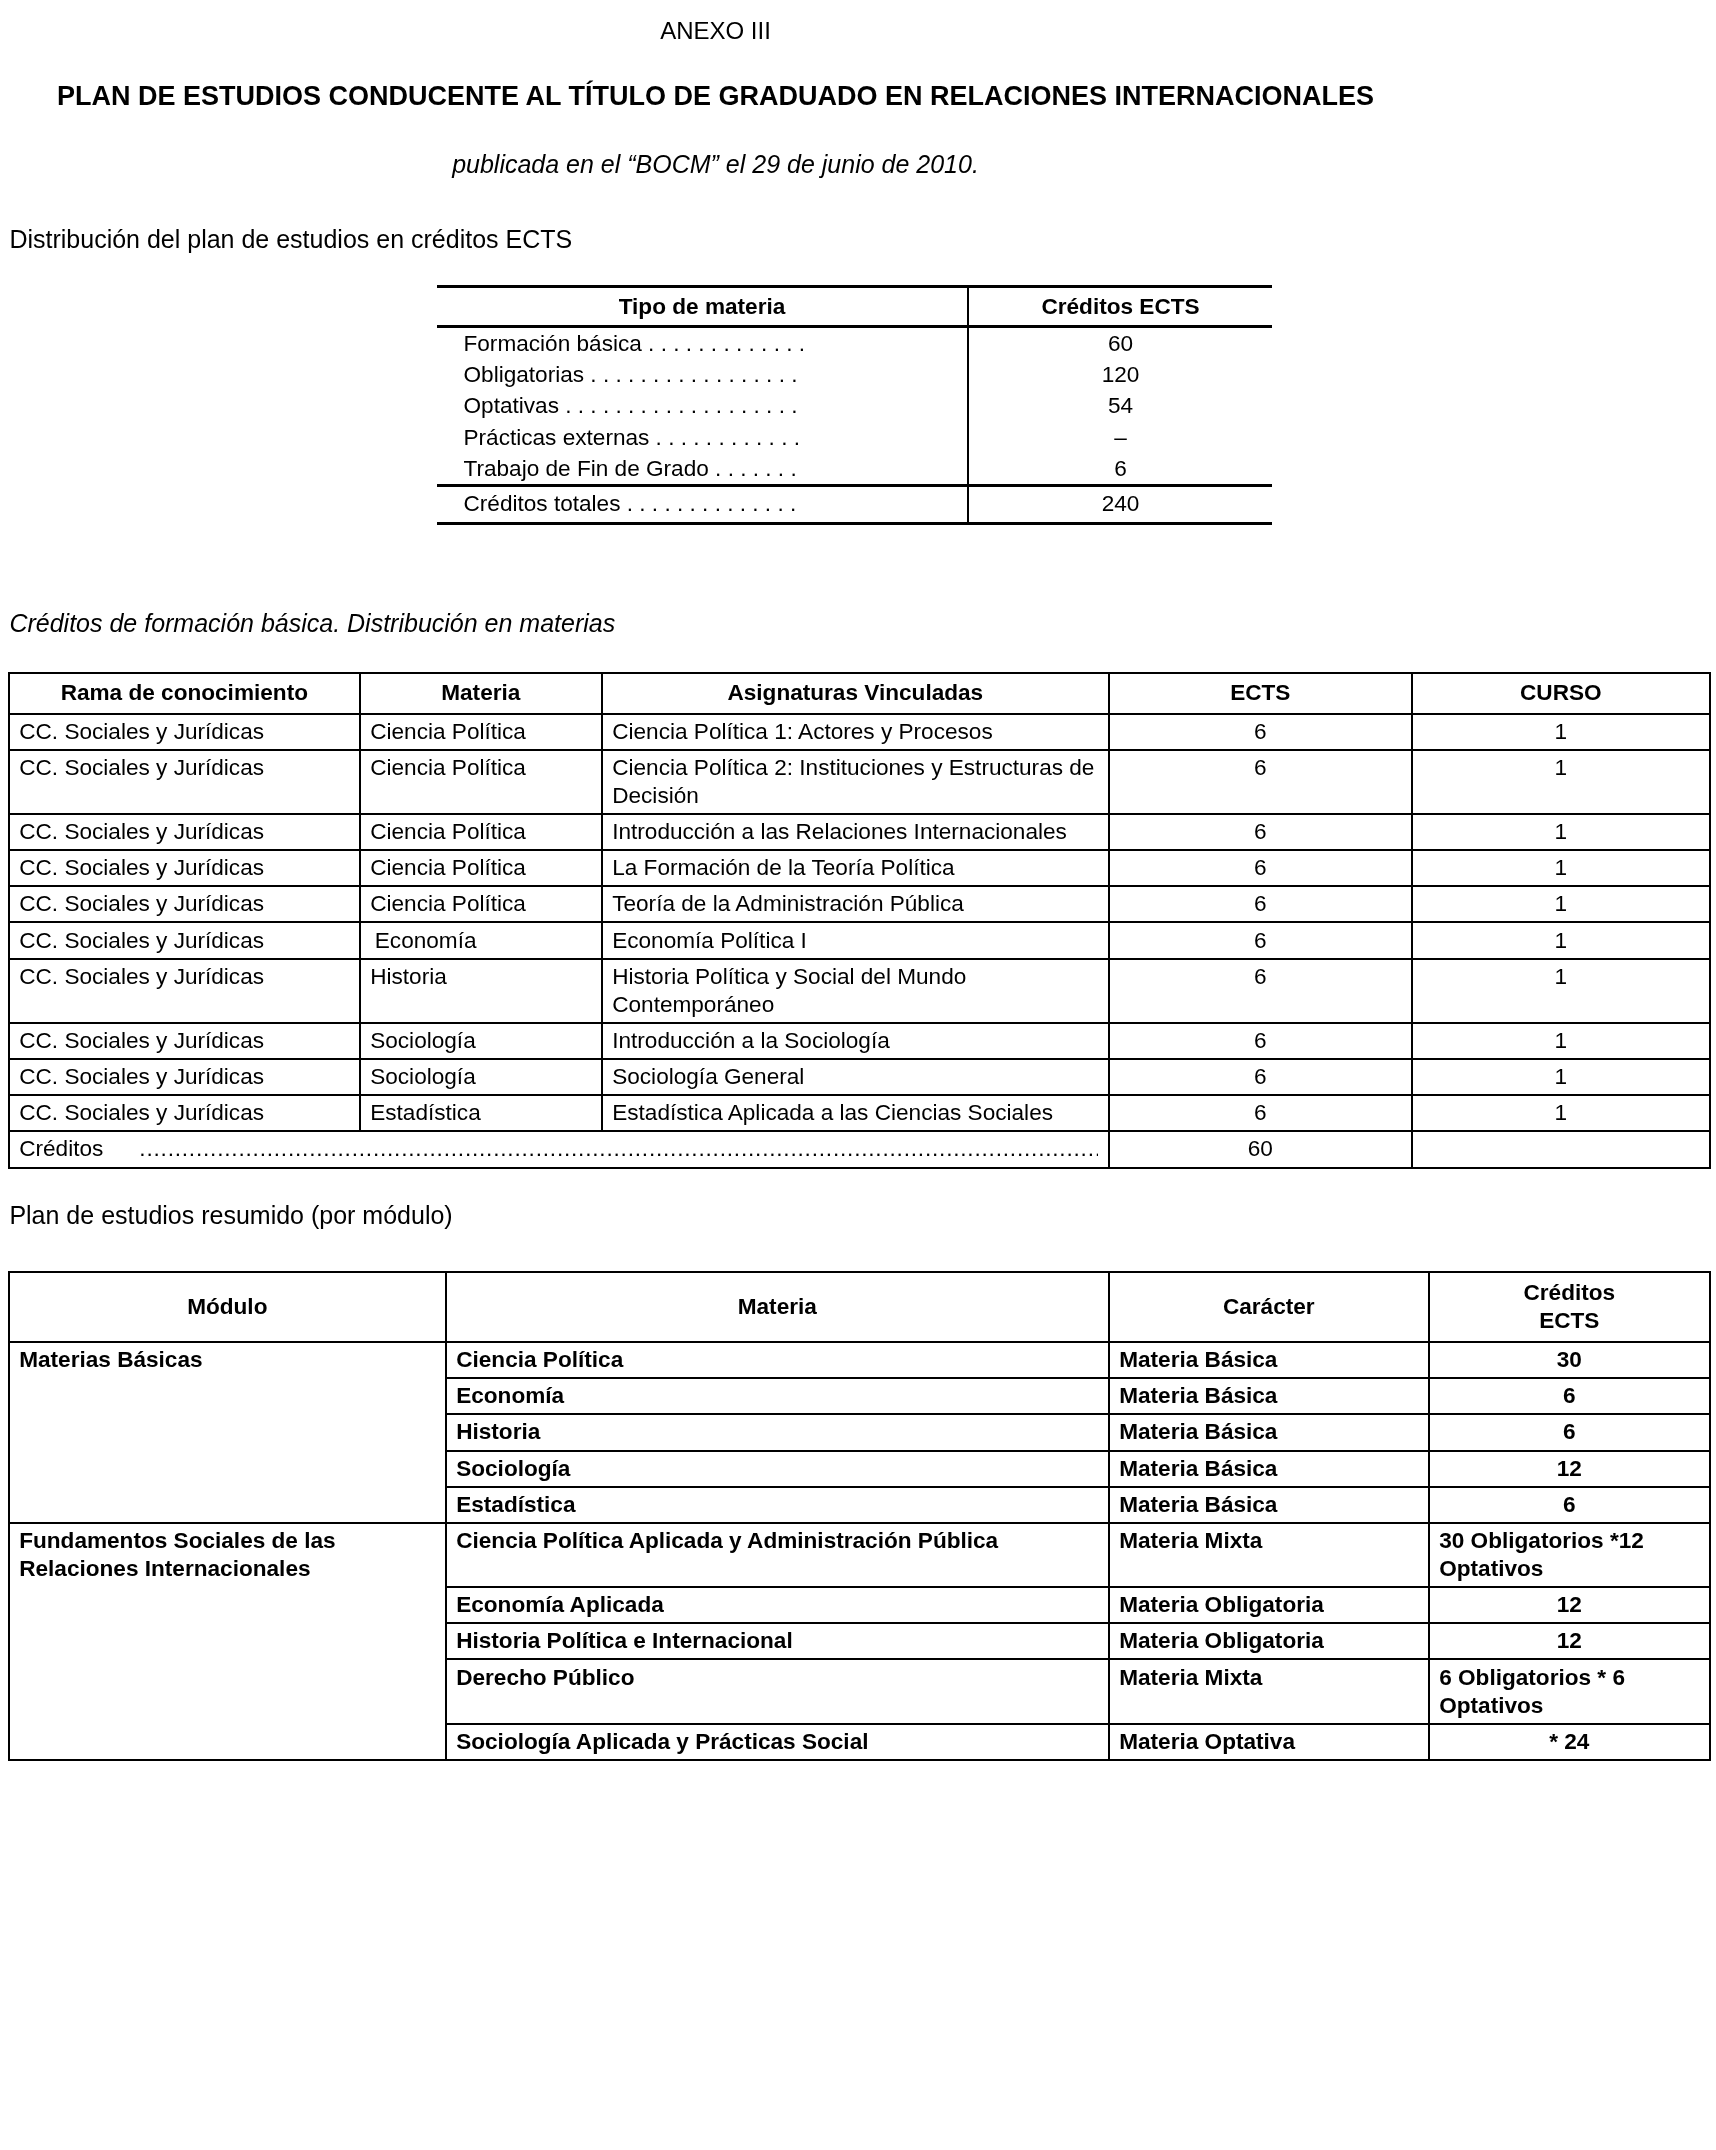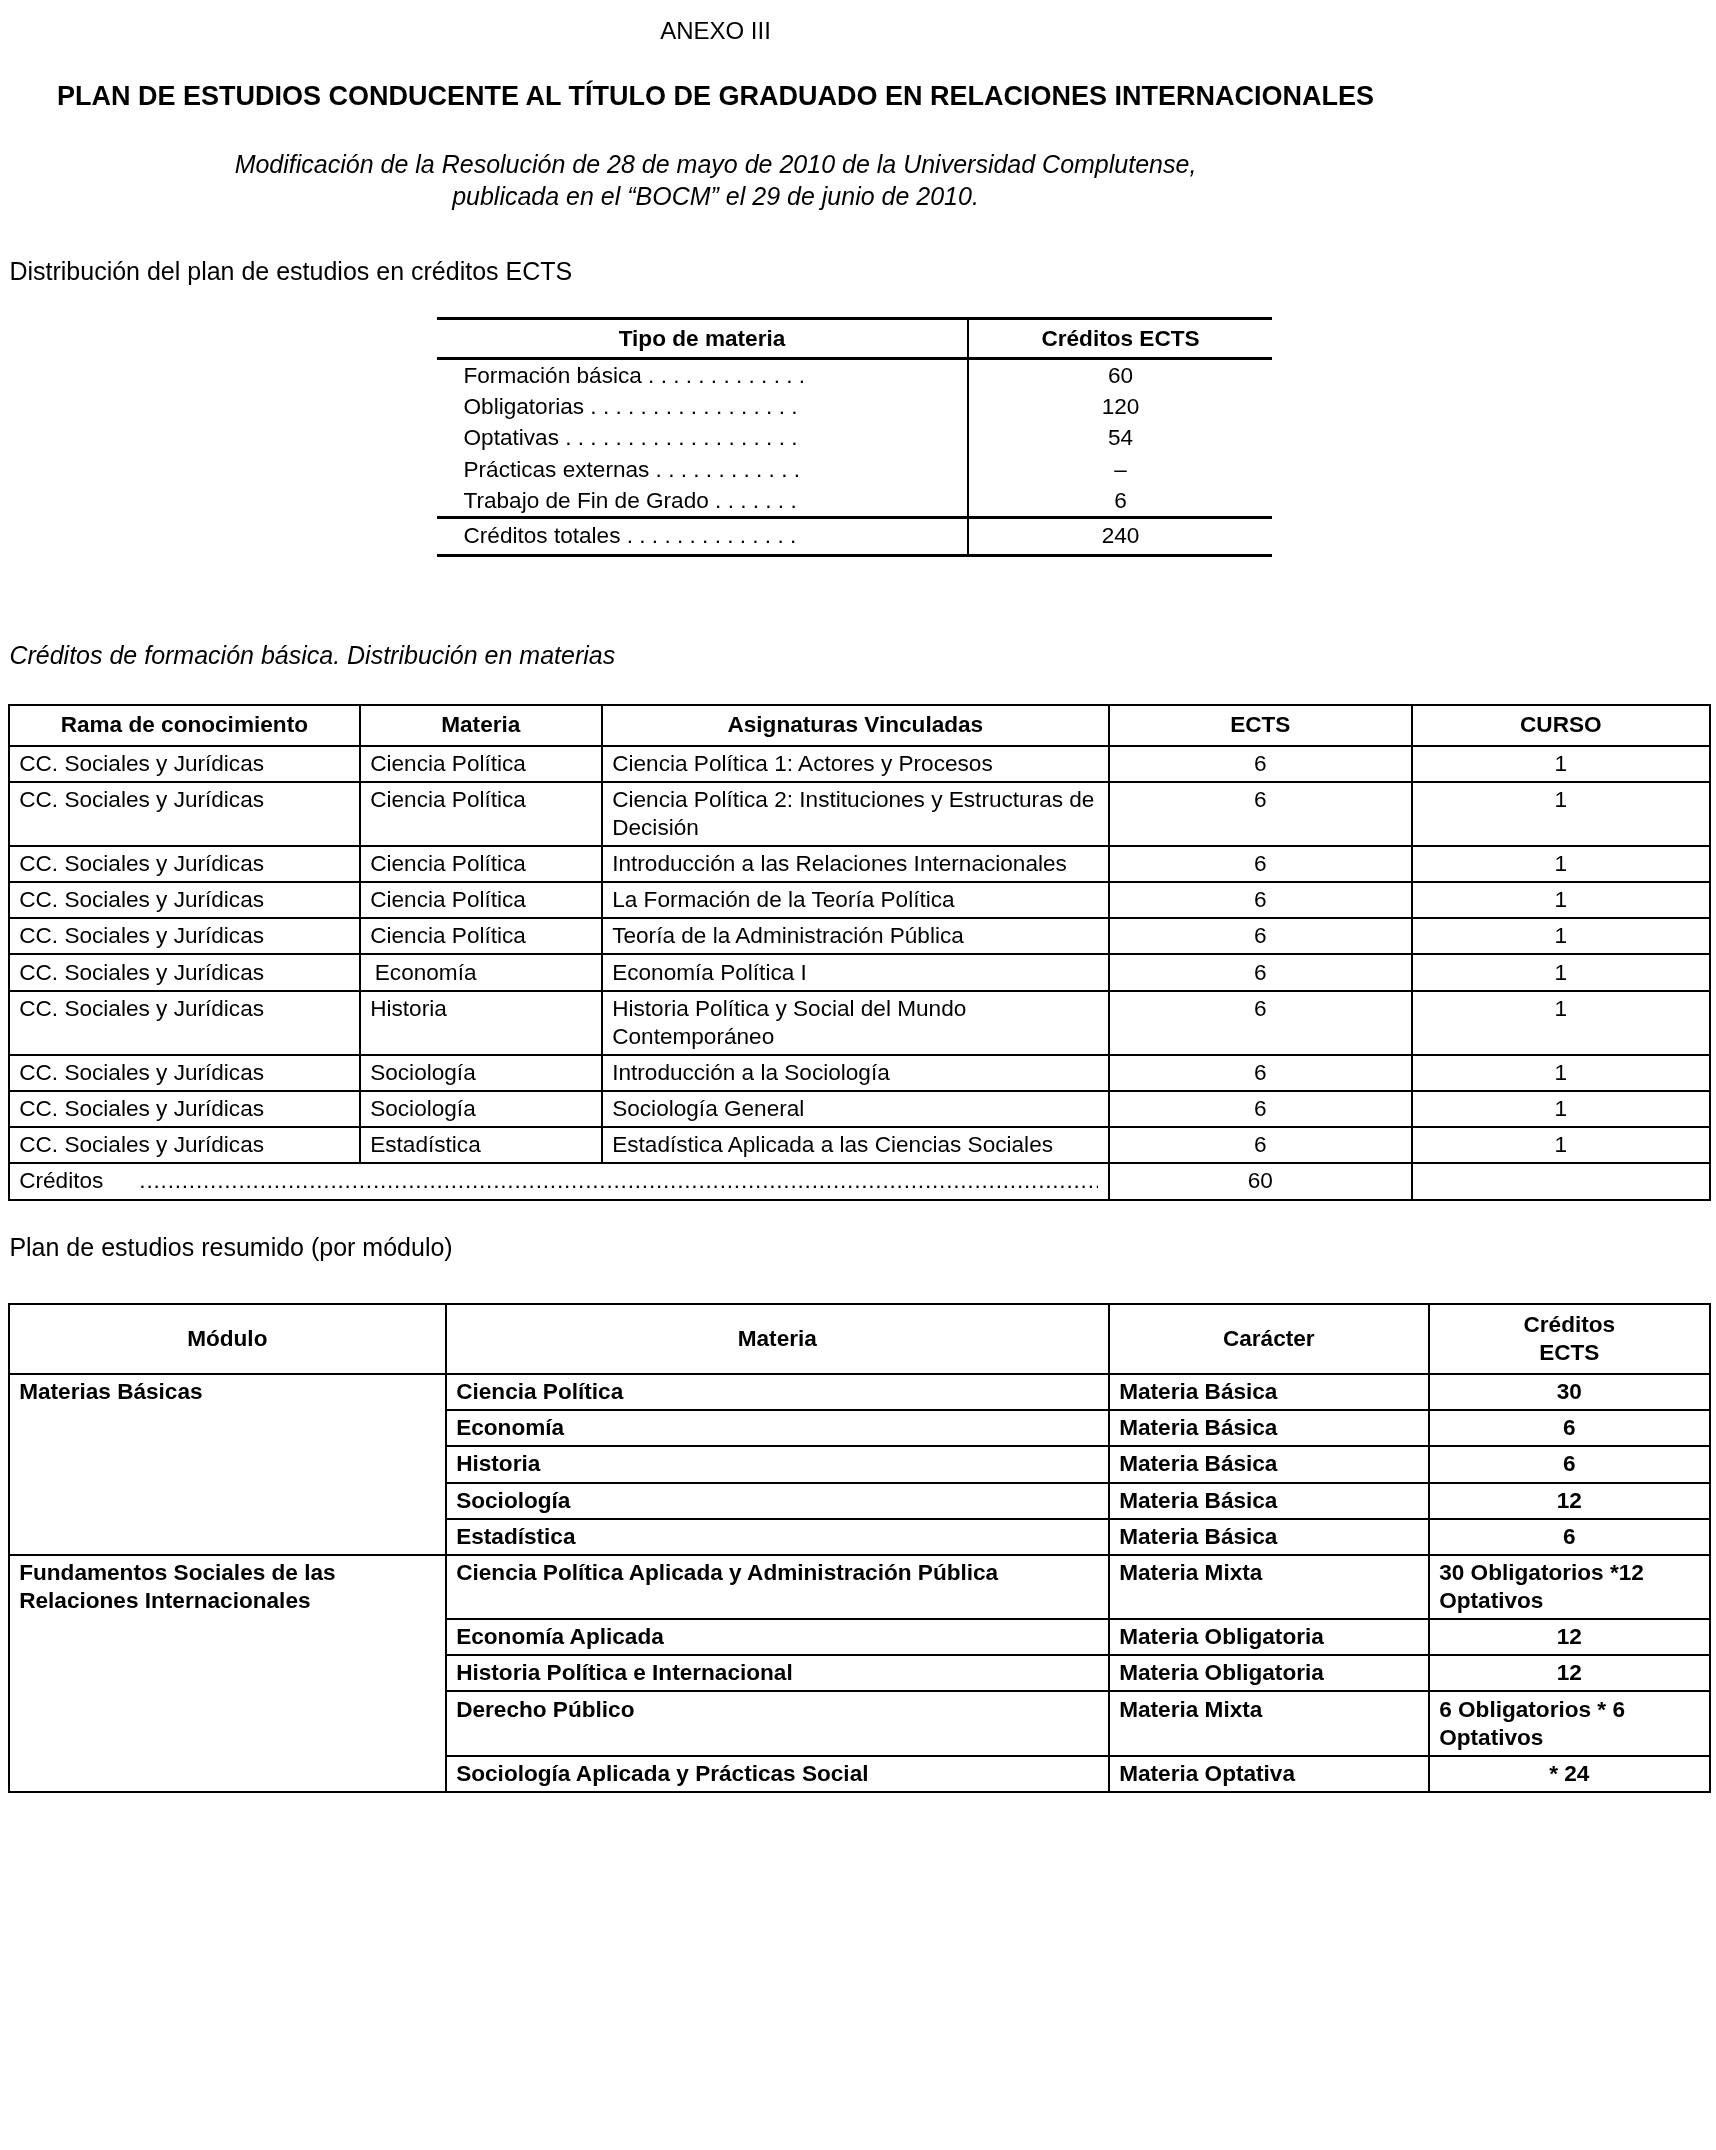--- a/index.html
+++ b/index.html
@@ -91,21 +91,20 @@
 </head>
 <body>
 
 <div class="page">
 
   <div class="center annex-label">ANEXO III</div>
 
   <div class="center doc-title">PLAN DE ESTUDIOS CONDUCENTE AL TÍTULO DE GRADUADO EN RELACIONES  INTERNACIONALES</div>
 
   <div class="center amendment">
-    <div>Modificación de la Resolución de 28 de mayo de 2010 de la Universidad Complutense,</div>
     <div>publicada en el “BOCM” el 29 de junio de 2010.</div>
   </div>
 
   <div class="section-heading h-ects">Distribución del plan de estudios en créditos ECTS</div>
 
   <table class="ects-table">
     <colgroup>
         <col style="width:531px">
         <col style="width:304px">
       </colgroup>

